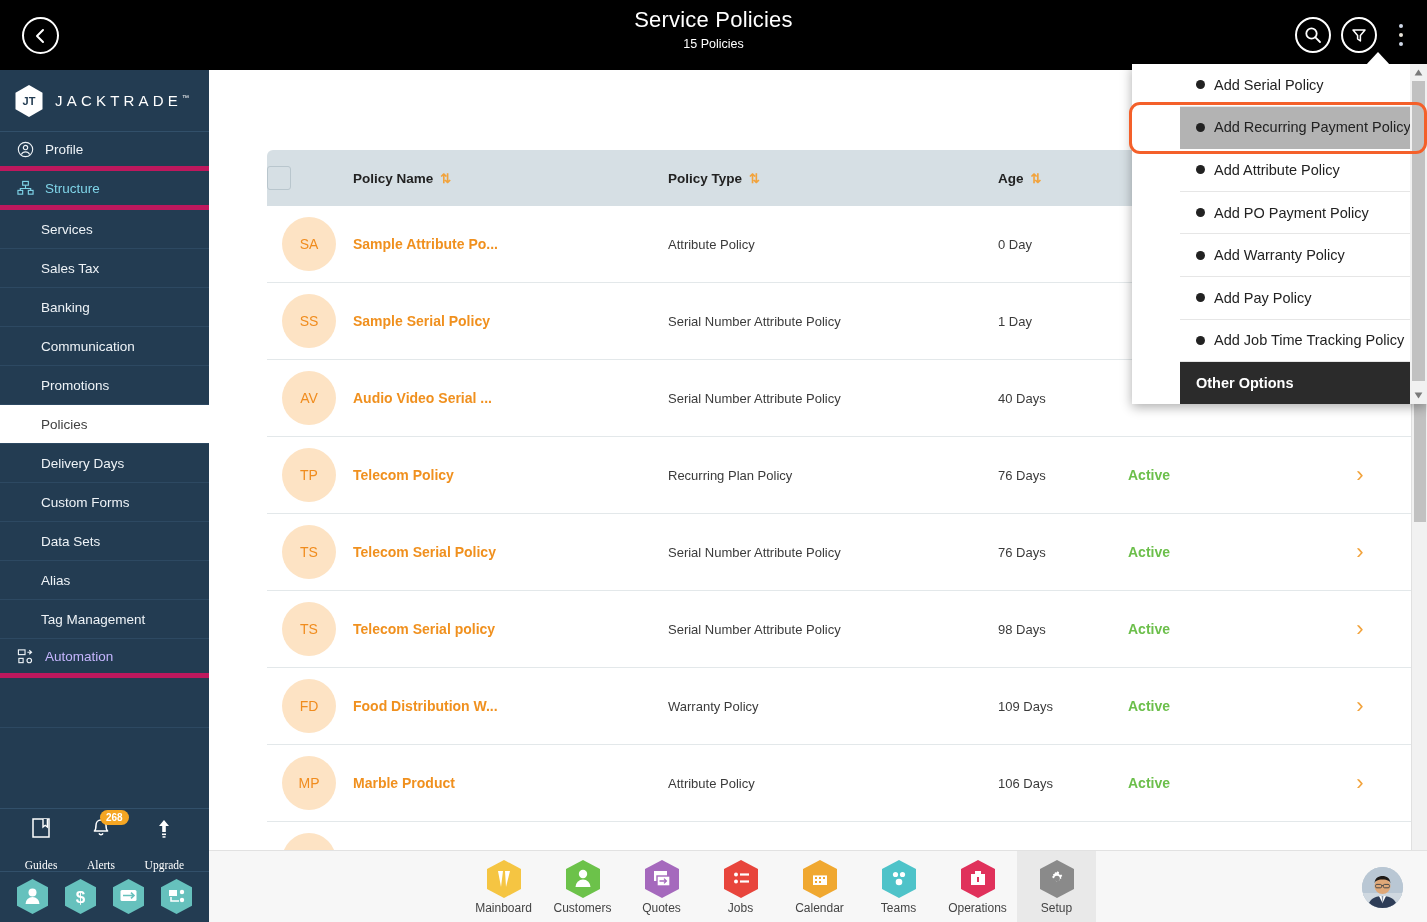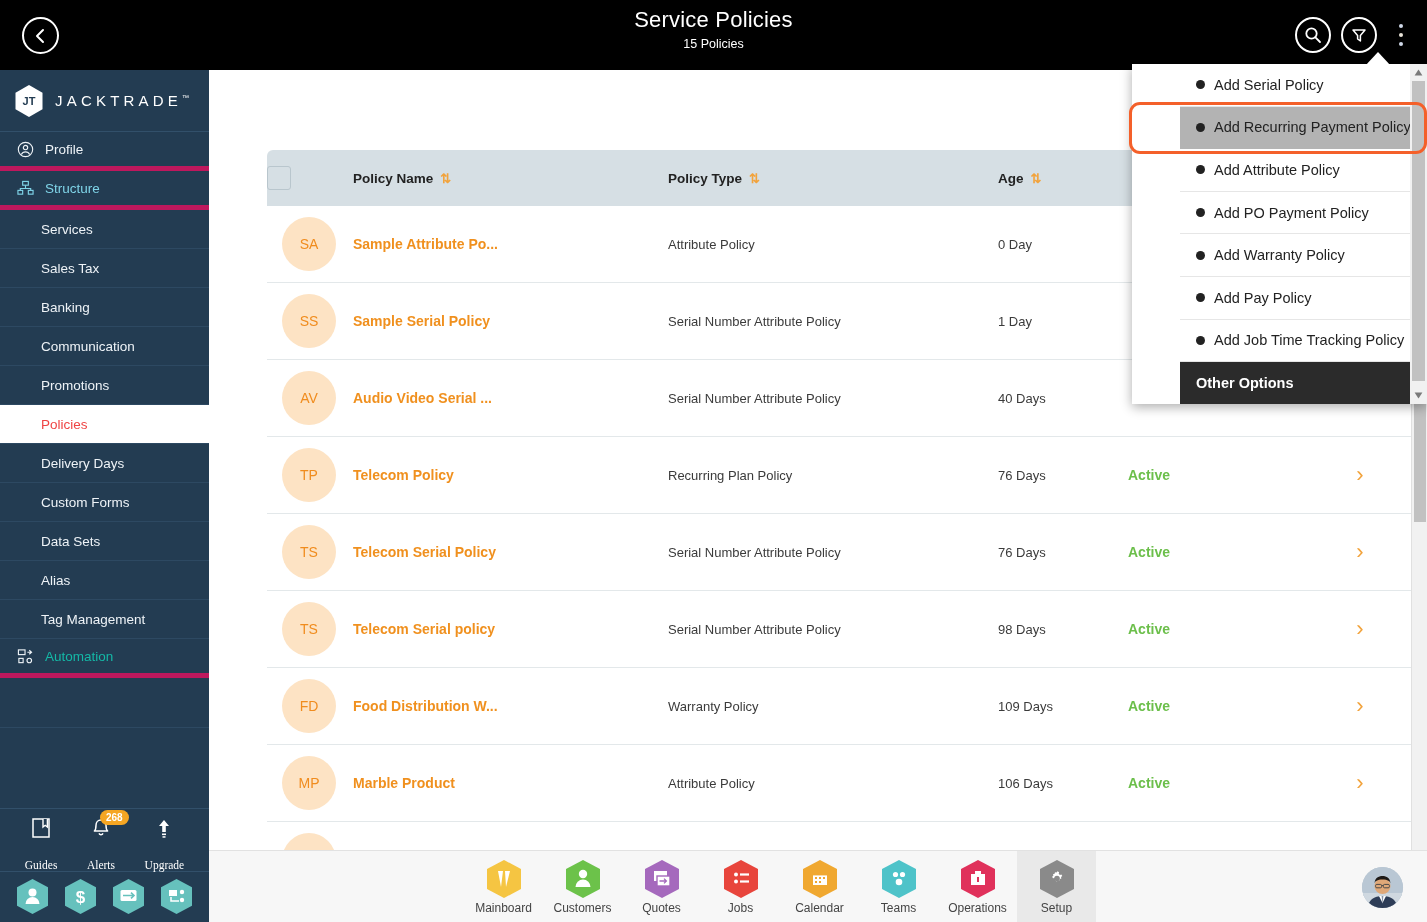--- a/index.html
+++ b/index.html
@@ -52,21 +52,21 @@
   .brand-tm { font-size:7px; vertical-align:super; letter-spacing:0; }
 
   .nav-scroll { height:646px; overflow:hidden; }
   .nav-item {
     height:39px; display:flex; align-items:center; gap:11px;
     padding-left:16px; font-size:13.5px; color:#eef3f7;
     border-bottom:5px solid #be185d; cursor:pointer; white-space:nowrap;
   }
   .nav-item.group { color:#7fd4e8; }
   .nav-item.sub { padding-left:41px; border-bottom:1px solid #2d4962; }
-  .nav-item.sub.active { background:#ffffff; color:#ef4444; }
+  .nav-item.sub.active { background:#ffffff; color:#404040; }
   .nav-blank { height:50px; border-bottom:1px solid #2d4962; }
   .nav-ico { width:18px; height:18px; flex:0 0 18px; display:flex; align-items:center; justify-content:center; }
 
   .side-footer {
     position:absolute; bottom:0; left:0; width:209px; height:114px;
     border-top:1px solid #32506a;
   }
   .sf-row1 { display:flex; justify-content:space-around; align-items:flex-start; padding:8px 10px 0; height:62px; }
   .sf-item { position:relative; display:flex; flex-direction:column; align-items:center; gap:18px; cursor:pointer; }
   .sf-label { font-size:11.5px; color:#fff;font-family:Liberation Serif, serif; }
@@ -266,21 +266,21 @@
       <div class="nav-item sub">
           <span>Data Sets</span>
         </div>
       <div class="nav-item sub">
           <span>Alias</span>
         </div>
       <div class="nav-item sub">
           <span>Tag Management</span>
         </div>
 
-      <div class="nav-item group" style="color:#14b8a6;">
+      <div class="nav-item group" style="color:#c4b5fd;">
         <span class="nav-ico">
           <svg width="17" height="17" viewBox="0 0 18 18">
             <rect x="1.5" y="2" width="7" height="5" fill="none" stroke="#eef3f7" stroke-width="1.2"></rect>
             <rect x="2" y="11" width="4.5" height="4.5" fill="none" stroke="#eef3f7" stroke-width="1.2"></rect>
             <circle cx="13" cy="13.2" r="2.4" fill="none" stroke="#eef3f7" stroke-width="1.2"></circle>
             <path d="M11 4.5h4.5M13 2.4l2.4 2.1-2.4 2.1" fill="none" stroke="#eef3f7" stroke-width="1.2"></path>
           </svg>
         </span>
         <span>Automation</span>
       </div>

